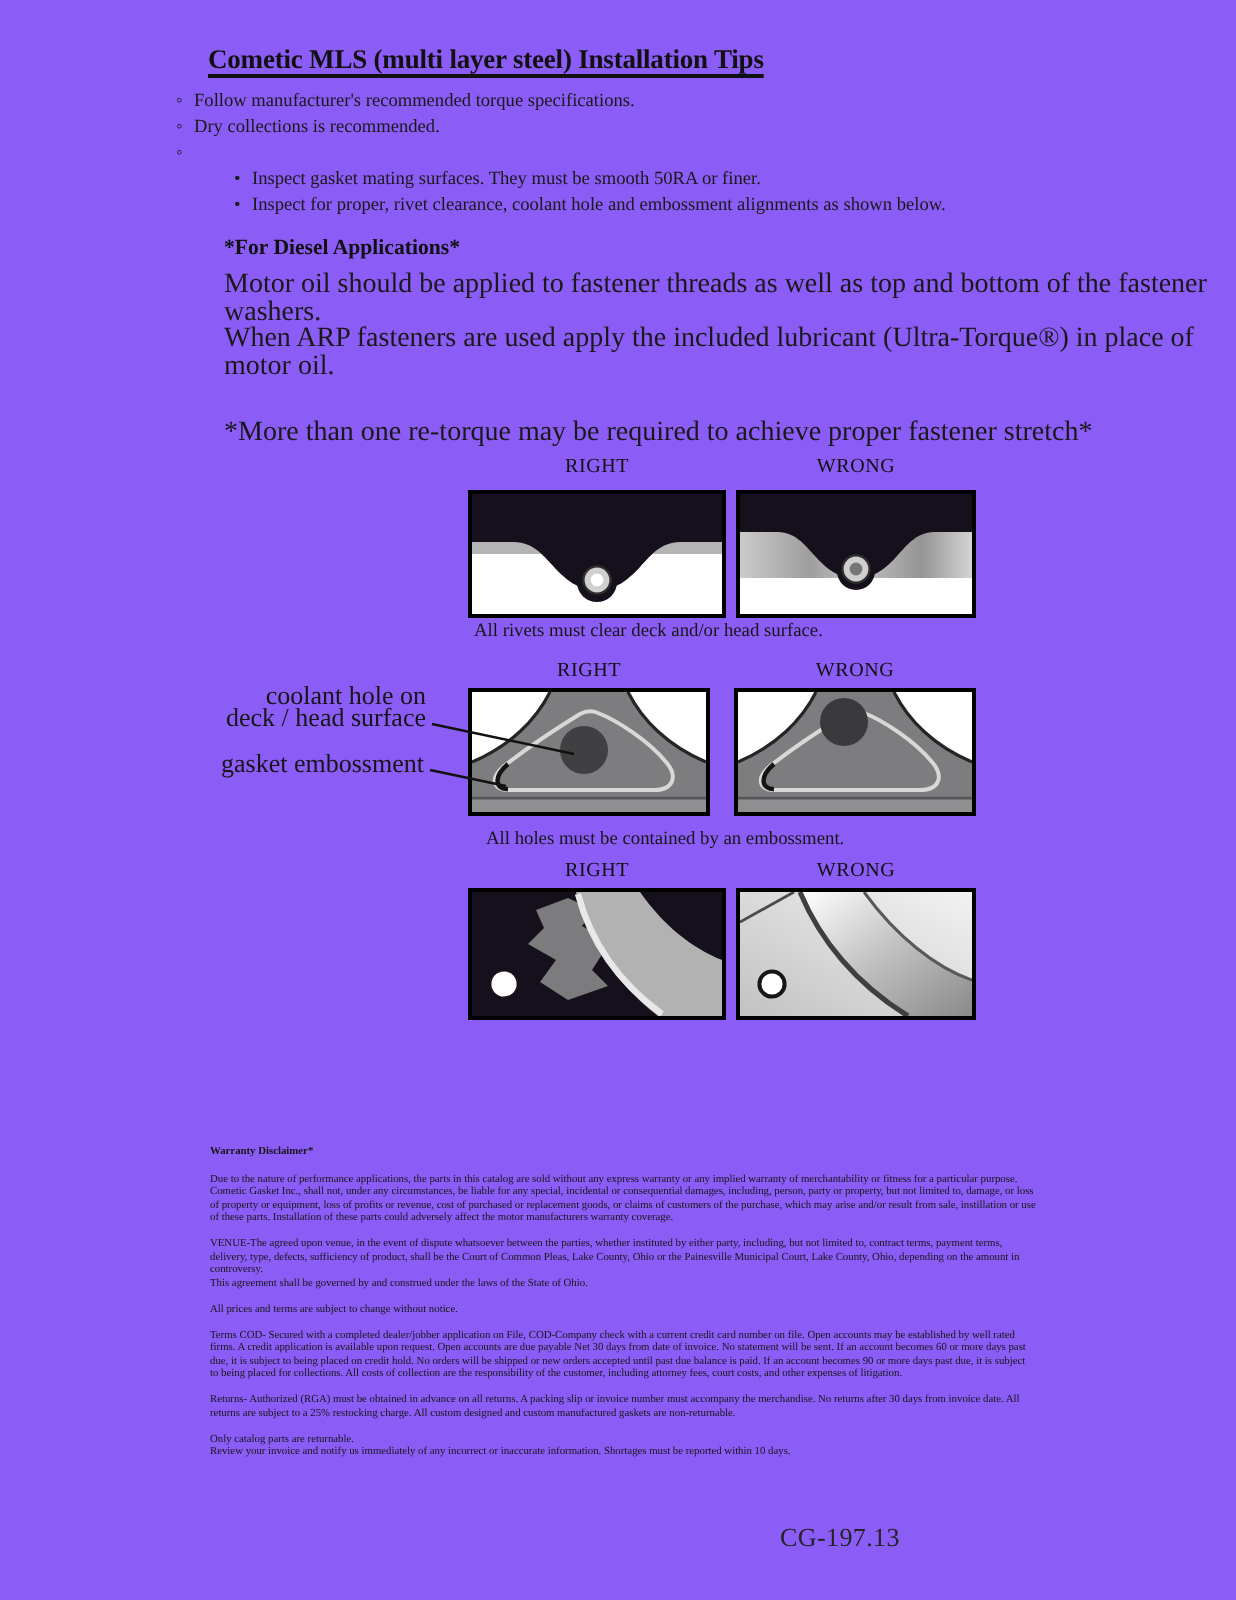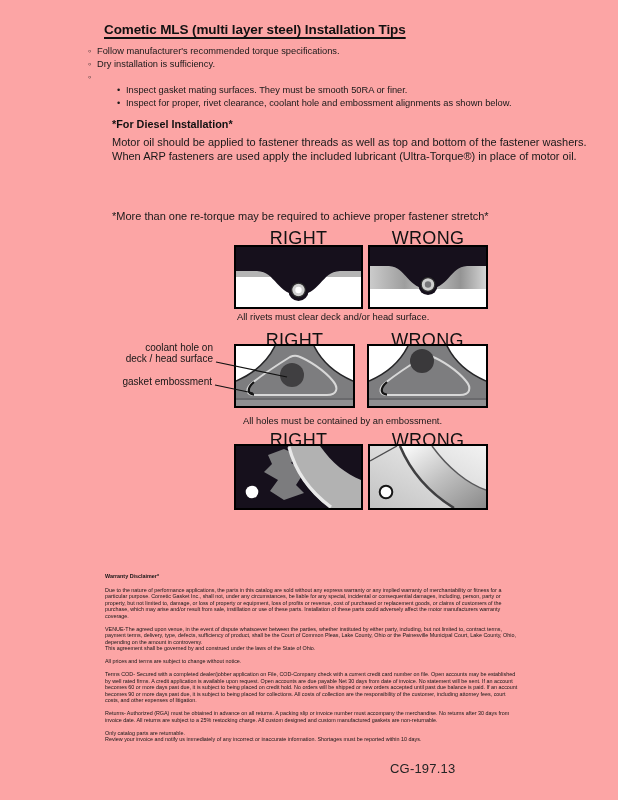--- a/index.html
+++ b/index.html
@@ -1,44 +1,44 @@
 <!DOCTYPE html>
 <html><head>
 <meta charset="utf-8">
 <style>
   html,body { margin:0; padding:0; background:#ffffff; }
   .page {
-    position:relative; width:618px; height:800px; background:#fca5a5;
-    font-family:Liberation Sans, sans-serif; color:#1c1c1c; overflow:hidden;
+    position:relative; width:618px; height:800px; background:#8b5cf6;
+    font-family:Liberation Serif, serif; color:#1c1c1c; overflow:hidden;
   }
   .abs { position:absolute; margin:0; }
 
   .title {
     left:104px; top:22px; font-size:13.5px; font-weight:bold; letter-spacing:-0.1px;
     text-decoration:underline; text-decoration-thickness:1.5px; text-underline-offset:3px;
     color:#111;
   }
 
   .bullets { left:88px; top:45px; font-size:9.3px; line-height:13px; color:#191919; }
   .bline { display:flex; }
   .bline .mk { width:9px; flex:none; }
   .bline.sub { margin-left:29px; }
 
   .diesel-head { left:112px; top:118px; font-size:10.8px; font-weight:bold; color:#111; }
-  .body-para { left:112px; font-size:11px; line-height:13.5px; white-space:pre-line; color:#191919; }
+  .body-para { left:112px; font-size:14px; line-height:13.5px; white-space:pre-line; color:#191919; }
   .p1 { top:136px; }
   .p2 { top:167px; }
   .pnote { top:210px; }
 
-  .dlabel { font-size:18px; letter-spacing:0.3px; text-align:center; color:#111; }
+  .dlabel { font-size:10px; letter-spacing:0.3px; text-align:center; color:#111; }
   .dbox { position:absolute; border:2px solid #000; box-sizing:border-box; background:#fff; }
   .dbox svg { display:block; width:100%; height:100%; }
   .caption { font-size:9.4px; line-height:11.5px; white-space:pre-line; color:#161616; }
 
-  .ann { text-align:right; font-size:10px; line-height:10.5px; white-space:pre-line; color:#161616; }
+  .ann { text-align:right; font-size:13px; line-height:10.5px; white-space:pre-line; color:#161616; }
   .leader-overlay { left:110px; top:340px; width:290px; height:70px; pointer-events:none; }
 
   .legal { left:105px; top:573px; width:413px; font-size:5.4px; line-height:6.5px; color:#161616; }
   .legal h4 { margin:0 0 7px 0; font-size:5.4px; font-weight:bold; }
   .legal p { margin:0 0 6.5px 0; white-space:pre-line; }
 
   .docnum { left:390px; top:761px; font-size:13px; color:#242424; letter-spacing:0.2px; }
 </style>
 </head>
 <body>
@@ -47,36 +47,36 @@
 
   <h1 class="abs title">Cometic MLS (multi layer steel) Installation Tips</h1>
 
   <div class="abs bullets">
     <div class="bline">
       <span class="mk">◦</span>
       <span>Follow manufacturer's recommended torque specifications.</span>
     </div>
     <div class="bline">
       <span class="mk">◦</span>
-      <span>Dry installation is sufficiency.</span>
+      <span>Dry collections is recommended.</span>
     </div>
     <div class="bline">
       <span class="mk">◦</span>
     </div>
     <div class="bline sub">
       <span class="mk">•</span>
       <span>Inspect gasket mating surfaces.  They must be smooth 50RA or finer.</span>
     </div>
     <div class="bline sub">
       <span class="mk">•</span>
       <span>Inspect for proper, rivet clearance, coolant hole and embossment alignments as shown below.</span>
     </div>
   </div>
 
-  <div class="abs diesel-head">*For Diesel Installation*</div>
+  <div class="abs diesel-head">*For Diesel Applications*</div>
   <div class="abs body-para p1">Motor oil should be applied to fastener threads as well as top and bottom of the fastener washers.
 When ARP fasteners are used apply the included lubricant (Ultra-Torque®) in place of motor oil.</div>
   <div class="abs body-para pnote">*More than one re-torque may be required to achieve proper fastener stretch*</div>
 
   <div class="abs dlabel" style="left:234px;top:228px;width:129px;">RIGHT</div>
   <div class="abs dlabel" style="left:368px;top:228px;width:120px;">WRONG</div>
 
   <div class="dbox" style="left:234px;top:245px;width:129px;height:64px;">
     <svg viewBox="0 0 125 60" preserveAspectRatio="none">
       <rect x="0" y="0" width="125" height="60" fill="#ffffff"></rect>

